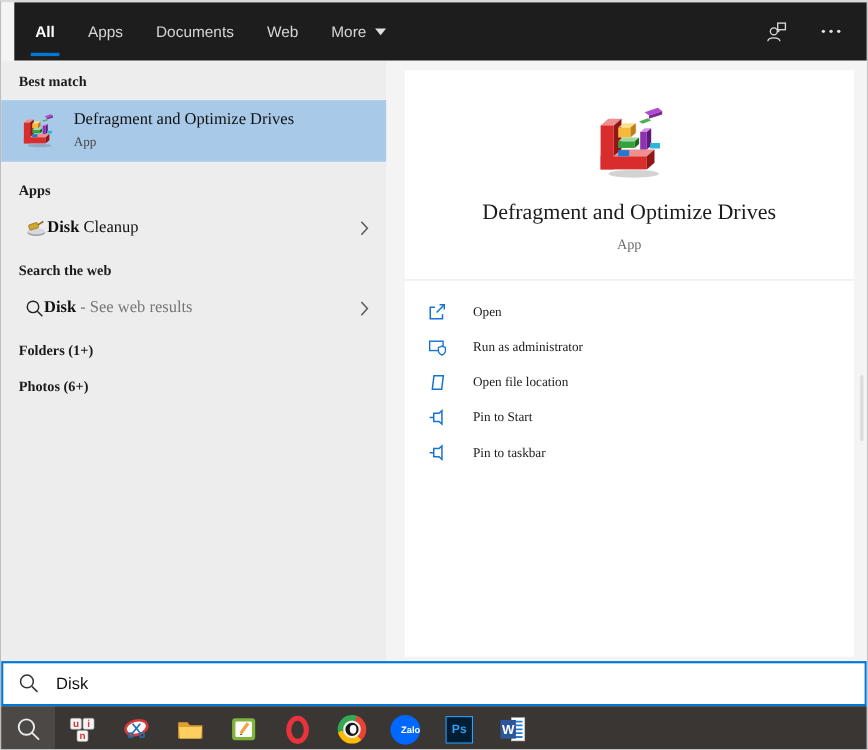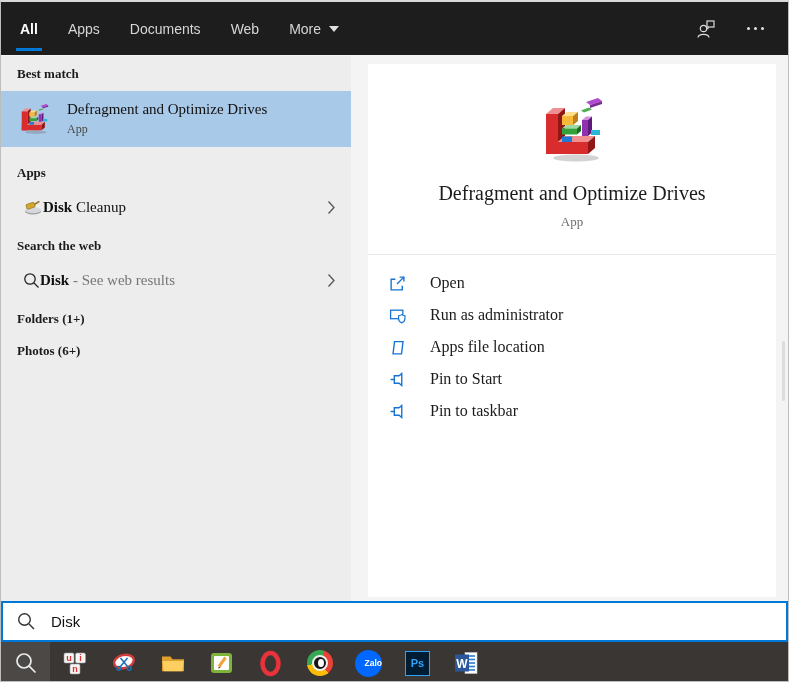--- a/index.html
+++ b/index.html
@@ -4,21 +4,21 @@
 <style>
   html,body{margin:0;padding:0;background:#fff;}
   *{box-sizing:border-box;}
   .window{
     position:relative;width:789px;height:682px;overflow:hidden;
     font-family:"Liberation Sans",sans-serif;background:#f4f4f4;
     border:1px solid #bdbdbd;border-top:2px solid #d9d9d9;
   }
   
   .search-header{
-    position:absolute;top:0;left:0;right:0;height:53px;background:#1d1d1d;
+    position:absolute;top:0;left:12px;right:0;height:53px;background:#1d1d1d;
     display:flex;align-items:stretch;padding:0 22px 0 19px;
   }
   .tabs{display:flex;gap:30px;align-items:stretch;}
   .tab{display:flex;align-items:center;color:#d6d6d6;font-size:14px;position:relative;cursor:default;}
   .tab.active{color:#fff;font-weight:bold;}
   .tab.active::after{content:"";position:absolute;left:-4px;right:-4px;bottom:4px;height:3px;background:#0078d7;}
   .caret{width:0;height:0;border-left:5px solid transparent;border-right:5px solid transparent;border-top:6px solid #e0e0e0;margin-left:8px;}
   .header-right{margin-left:auto;display:flex;align-items:center;gap:28px;}
   .dots{display:flex;gap:4px;padding:6px 2px;}
   .dots i{width:3px;height:3px;border-radius:50%;background:#e3e3e3;}
@@ -33,21 +33,21 @@
   .result-row .txt{flex:1;white-space:nowrap;}
   .txt b{font-weight:bold;}
   .txt .muted{color:#767676;}
   .group-row{height:32px;display:flex;align-items:center;padding-left:16px;font-size:13px;font-weight:bold;color:#1b1b1b;}
   .groups{margin-top:6px;}
   .right-card{position:absolute;left:367px;top:8px;width:408px;height:533px;background:#ffffff;display:flex;flex-direction:column;align-items:center;}
   .app-title{margin-top:16px;font-size:20px;color:#1c1c1c;}
   .app-type{margin-top:9px;font-size:13px;color:#6e6e6e;}
   .divider{width:100%;height:1px;background:#e8e8e8;margin-top:24px;}
   .actions{width:100%;padding-top:12px;}
-  .action-row{display:flex;align-items:center;gap:24px;height:32px;padding-left:21px;font-size:16px;color:#1b1b1b;}
+  .action-row{display:flex;align-items:center;gap:24px;height:32px;padding-left:21px;font-size:12px;color:#1b1b1b;}
   .app-icon-large{margin-top:30px;}
   .scroll-thumb{position:absolute;right:3px;top:285px;width:3px;height:60px;background:#dcdcdc;border-radius:2px;}
   
   .search-bar{
     position:absolute;top:599px;left:0;width:100%;height:41px;background:#fff;
     border:2px solid #0078d7;display:flex;align-items:center;padding:0 14px;gap:13px;
   }
   .search-bar input{border:none;outline:none;flex:1;font-size:15px;color:#111;font-family:inherit;background:transparent;}
   
   .taskbar{position:absolute;top:640px;left:0;width:100%;height:42px;background:#3a3634;display:flex;}
@@ -218,21 +218,21 @@
             <path d="M12,7.2 c0.9,0.7 1.9,1 3,1.1 v2.7 c0,2 -1.2,3.2 -3,3.9 c-1.8,-0.7 -3,-1.9 -3,-3.9 v-2.7 c1.1,-0.1 2.1,-0.4 3,-1.1 z" fill="#fff" stroke="#1673d2" stroke-width="1.1"></path>
           </svg>
           <span>Run as administrator</span>
         </div>
         <div class="action-row">
           <svg width="17" height="17" viewBox="0 0 16 16">
             <g transform="skewX(-7)" fill="none" stroke="#1673d2" stroke-width="1.3">
               <rect x="5.5" y="2.5" width="8" height="11.5"></rect>
             </g>
           </svg>
-          <span>Apps file location</span>
+          <span>Open file location</span>
         </div>
         <div class="action-row">
           <svg width="17" height="17" viewBox="0 0 16 16">
             <path d="M1.5,8 H5 M5,4.5 h4.5 l2.5,-2.2 v11.4 l-2.5,-2.2 H5 z" fill="none" stroke="#1673d2" stroke-width="1.3"></path>
           </svg>
           <span>Pin to Start</span>
         </div>
         <div class="action-row">
           <svg width="17" height="17" viewBox="0 0 16 16">
             <path d="M1.5,8 H5 M5,4.5 h4.5 l2.5,-2.2 v11.4 l-2.5,-2.2 H5 z" fill="none" stroke="#1673d2" stroke-width="1.3"></path>

